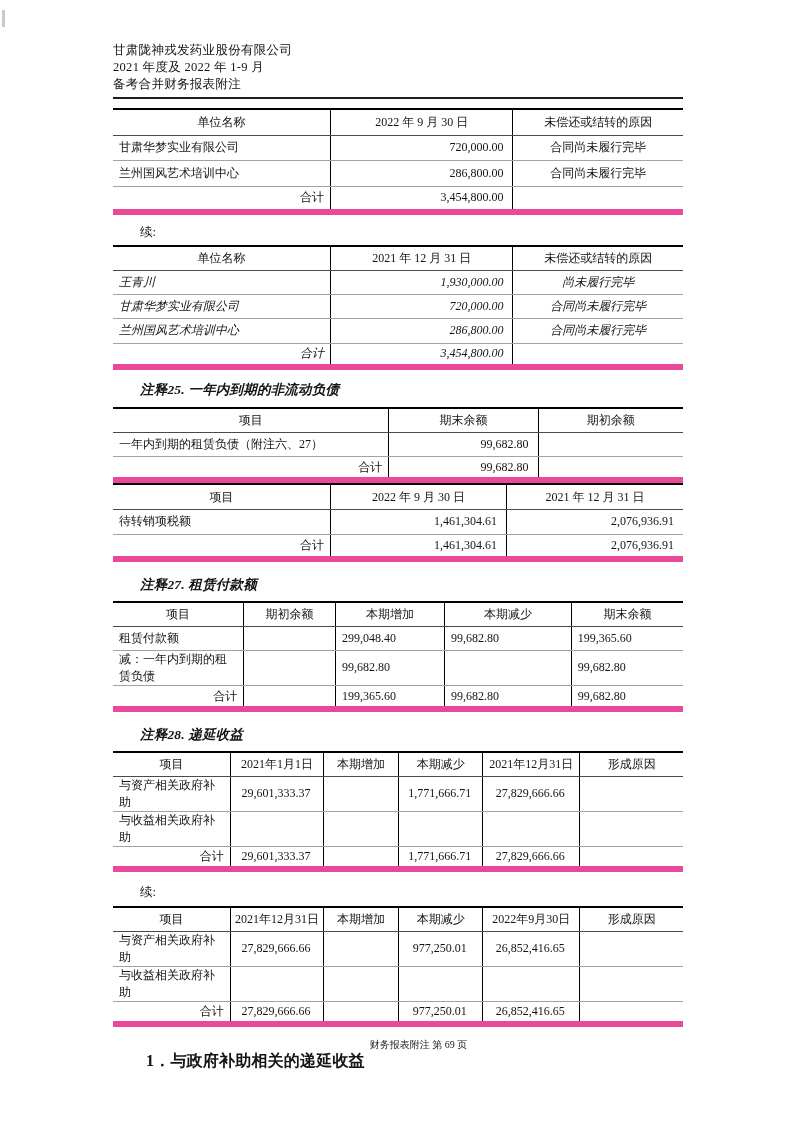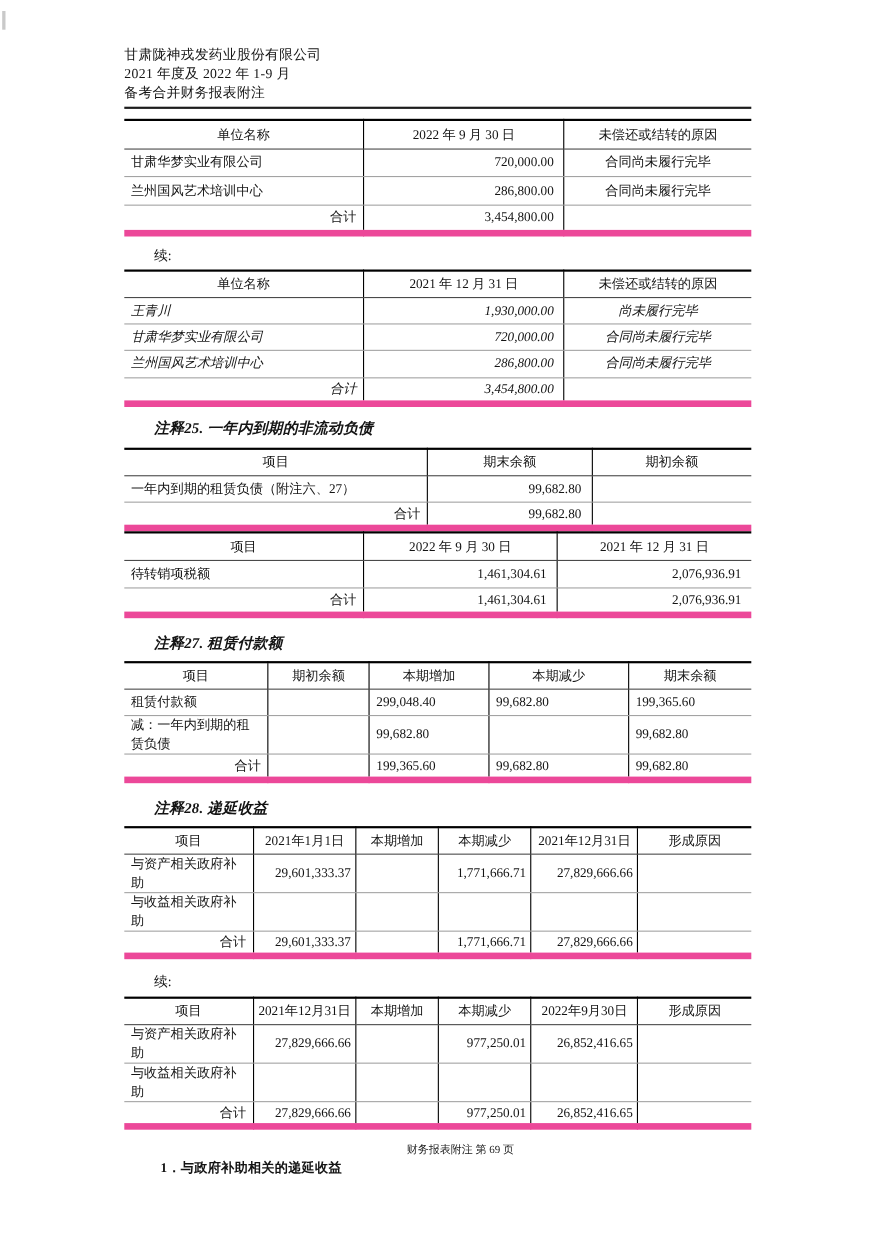--- a/index.html
+++ b/index.html
@@ -68,36 +68,36 @@
   .t28 th:nth-child(5){width:17.0%;}
   .t28 th:nth-child(6){width:18.3%;}
   
   .t1 td:nth-child(1),.t2 td:nth-child(1){text-align:left;}
   .t1 td:nth-child(2),.t2 td:nth-child(2){text-align:right;padding-right:9px;}
   .t1 td:nth-child(3),.t2 td:nth-child(3){text-align:center;}
   .t25 td:nth-child(1),.t26 td:nth-child(1),
   .t27 td:nth-child(1),.t28 td:nth-child(1){text-align:left;}
   .t25 td:nth-child(n+2),.t26 td:nth-child(n+2){text-align:right;padding-right:9px;}
   .t27 td:nth-child(n+2){text-align:left;padding-right:8px;}
-  .t28 td:nth-child(n+2){text-align:right;padding-right:4px;padding-left:2px;}
+  .t28 td:nth-child(n+2){text-align:center;padding-right:4px;padding-left:2px;}
   .t28 td:nth-child(6){text-align:center;}
   table.t tr.total td:first-child{text-align:right;}
   
   .cont{margin:9px 0 5px 0;padding-left:27px;font-size:12.5px;line-height:16px;}
   h3.note{
     font-size:13.5px;font-weight:bold;margin:0;padding-left:27px;
     line-height:18px;letter-spacing:0.2px;font-style:italic;
   }
   h3.n25{margin:11px 0 8px 0;}
   h3.n26{margin:16px 0 8px 0;}
   h3.n27{margin:14px 0 7px 0;}
   h3.n28{margin:14px 0 7px 0;}
   .cont2{margin:12px 0 6px 0;}
   h4.sub{
-    font-size:12px;font-weight:bold;margin:25px 0 0 0;padding-left:33px;
+    font-size:16px;font-weight:bold;margin:25px 0 0 0;padding-left:33px;
     line-height:18px;letter-spacing:0.2px;
   }
   .footer{
     position:absolute;left:0;top:1038px;width:100%;
     text-align:center;font-size:10px;color:#1b1b1b;
   }
 </style>
 </head>
 <body>
 

